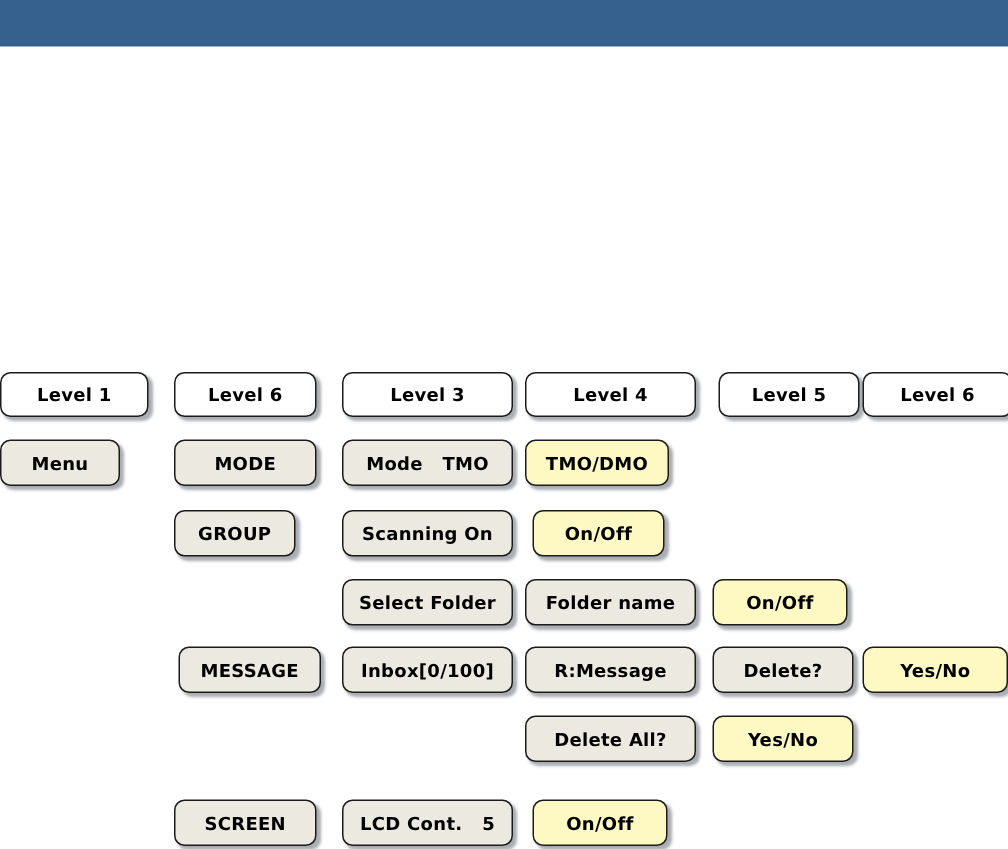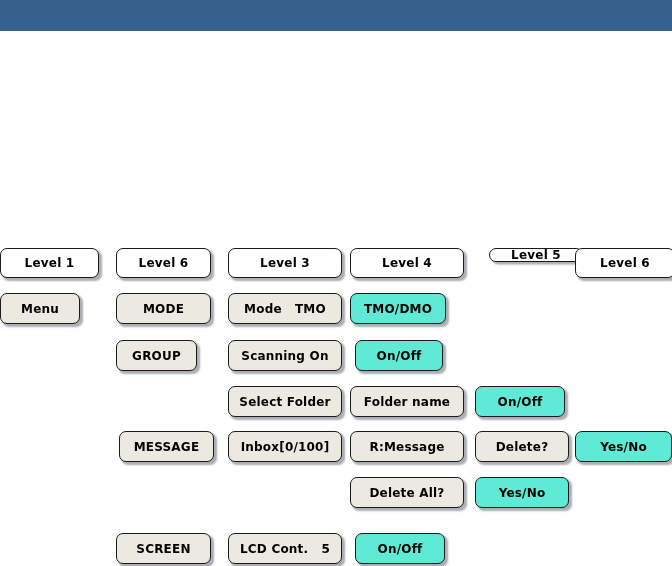--- a/index.html
+++ b/index.html
@@ -46,38 +46,38 @@
     font-family: "DejaVu Sans", sans-serif;
     font-weight: bold;
     font-size: 12px;
     color: #000000;
     letter-spacing: 0.2px;
     white-space: pre;
     box-shadow: 2.5px 2.5px 2px rgba(100,105,115,0.55);
   }
 
   .node.white {
-    background: #5eead4;
+    background: #fef9c3;
   }
 
   .node.header {
     background: #FFFFFF;
   }
 </style>
 </head>
 <body>
 
 <div id="header-band"></div>
 
 <div id="menu-tree">
     <div class="node white header" style="left: 0px; top: 248px; width: 99px; height: 30px;">Level 1</div>
     <div class="node white header" style="left: 116px; top: 248px; width: 95px; height: 30px;">Level 6</div>
     <div class="node white header" style="left: 228px; top: 248px; width: 114px; height: 30px;">Level 3</div>
     <div class="node white header" style="left: 350px; top: 248px; width: 114px; height: 30px;">Level 4</div>
-    <div class="node white header" style="left: 489px; top: 248px; width: 94px; height: 14px;">Level 5</div>
+    <div class="node white header" style="left: 479px; top: 248px; width: 94px; height: 30px;">Level 5</div>
     <div class="node white header" style="left: 575px; top: 248px; width: 100px; height: 30px;">Level 6</div>
     <div class="node" style="left: 0px; top: 293px; width: 80px; height: 31px;">Menu</div>
     <div class="node" style="left: 116px; top: 293px; width: 95px; height: 31px;">MODE</div>
     <div class="node" style="left: 228px; top: 293px; width: 114px; height: 31px;">Mode   TMO</div>
     <div class="node white" style="left: 350px; top: 293px; width: 96px; height: 31px;">TMO/DMO</div>
     <div class="node" style="left: 116px; top: 340px; width: 81px; height: 31px;">GROUP</div>
     <div class="node" style="left: 228px; top: 340px; width: 114px; height: 31px;">Scanning On</div>
     <div class="node white" style="left: 355px; top: 340px; width: 88px; height: 31px;">On/Off</div>
     <div class="node" style="left: 228px; top: 386px; width: 114px; height: 31px;">Select Folder</div>
     <div class="node" style="left: 350px; top: 386px; width: 114px; height: 31px;">Folder name</div>

